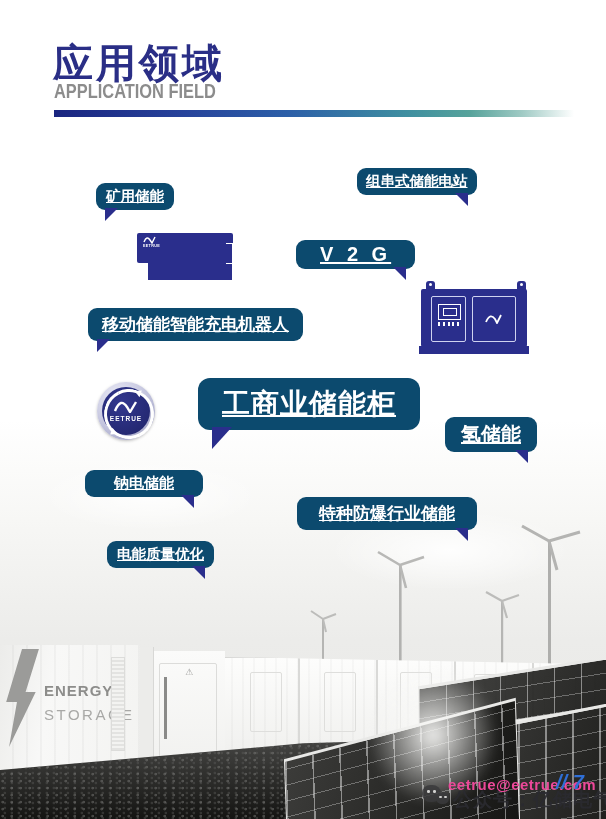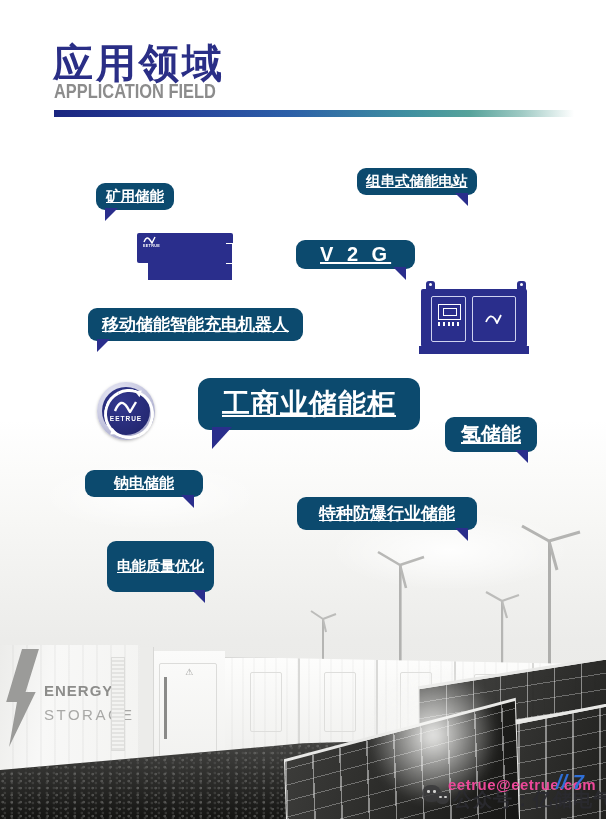--- a/index.html
+++ b/index.html
@@ -18,21 +18,21 @@
   .t-br::after{right:9px;bottom:-11px;border-top:13px solid #2A2E8C;border-left:13px solid transparent;}
   .b0{left:96px;top:183px;padding:4px 10px;font-size:14.5px;}
   .b1{left:357px;top:168px;padding:4px 9px;font-size:14.5px;}
   .b2{left:296px;top:240px;padding:3px 24px;font-size:20px;font-weight:800;letter-spacing:4px;}
   .b3{left:88px;top:308px;padding:5px 14px;font-size:17px;}
   .b4{left:198px;top:378px;padding:7px 24px;font-size:28px;font-weight:800;letter-spacing:1px;border-radius:12px;}
   .b4::after{left:14px;bottom:-19px;border-top:22px solid #2A2E8C;border-right:20px solid transparent;}
   .b5{left:445px;top:417px;padding:4px 16px;font-size:20px;}
   .b6{left:85px;top:470px;padding:4px 29px;font-size:15px;}
   .b7{left:281px;top:497px;padding:5px 22px;font-size:17px;margin-left:16px;}
-  .b8{left:107px;top:541px;padding:16px 10px;font-size:14.5px;}
+  .b8{left:107px;top:541px;padding:4px 10px;font-size:14.5px;}
 
   
   .battery{position:absolute;left:137px;top:233px;width:100px;height:48px;z-index:30;}
   .bat-top{position:absolute;left:0;top:0;width:96px;height:30px;background:#2A2E8C;border-radius:2px;}
   .bat-bottom{position:absolute;left:11px;top:29px;width:84px;height:18px;background:#2A2E8C;}
   .bat-handle{position:absolute;left:89px;top:10px;width:6px;height:19px;border:1.5px solid #fff;border-left:none;background:#2A2E8C;}
   .bat-logo{position:absolute;left:6px;top:3px;color:#fff;line-height:1;}
   .bat-logo .wave{display:block;}
   .bat-brand{display:block;font-size:6px;font-weight:700;transform:scale(.62);transform-origin:left top;letter-spacing:.5px;}
 

